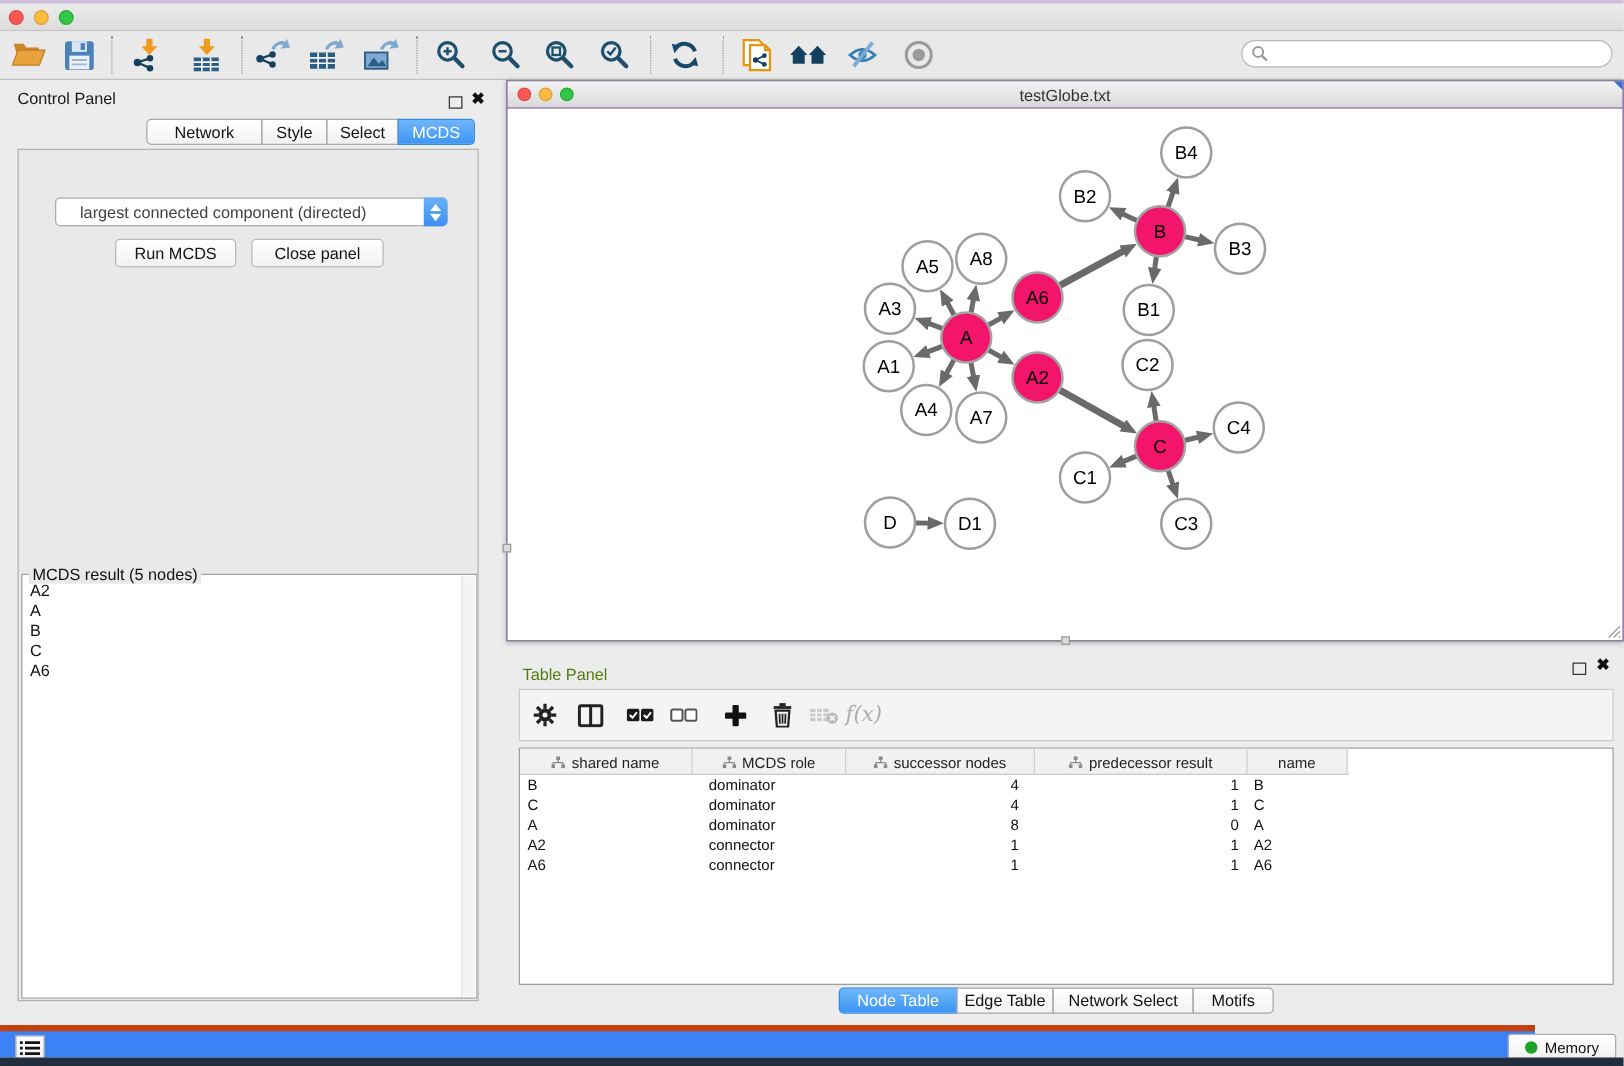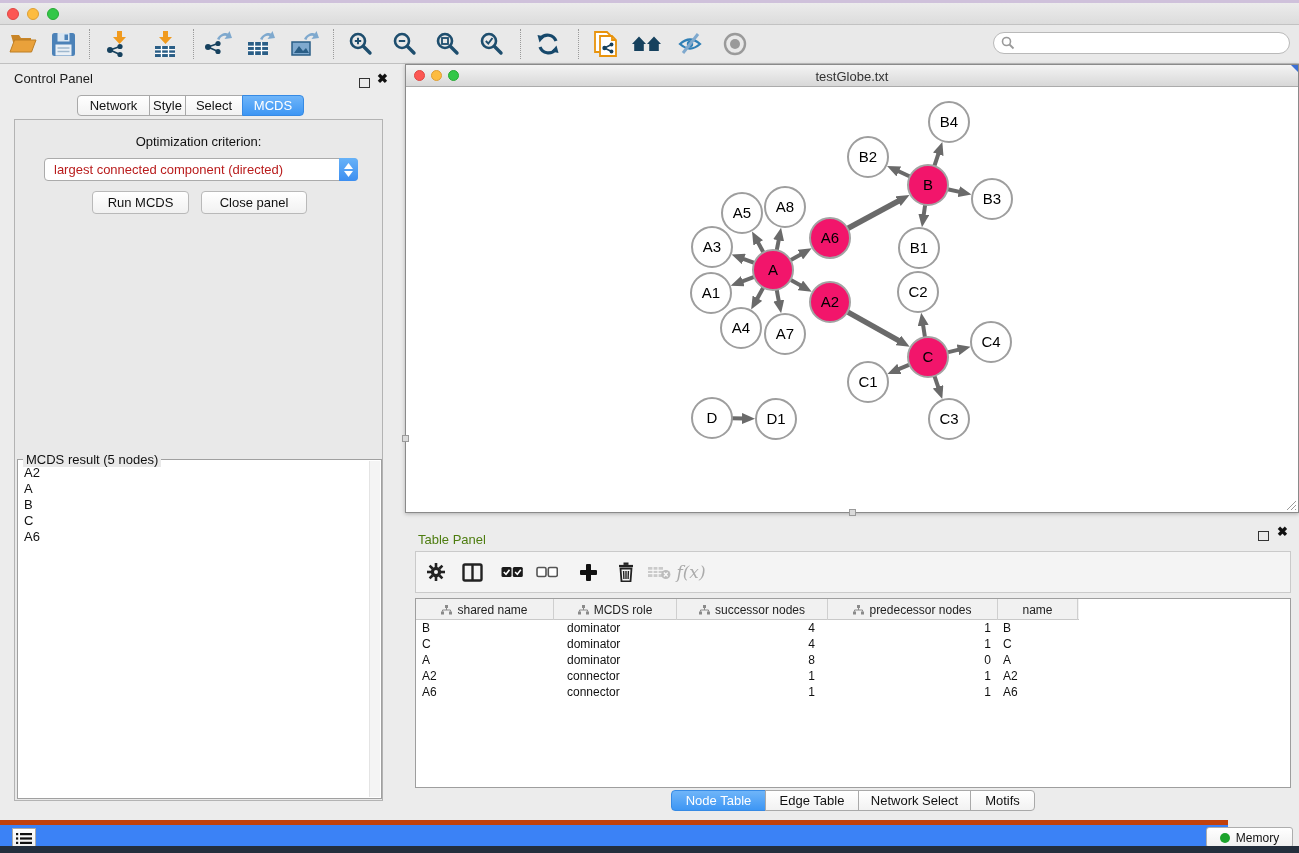--- a/index.html
+++ b/index.html
@@ -30,21 +30,21 @@
   .seg .tab { height:21px; background:linear-gradient(#FFFFFF,#F2F2F2); border:1px solid #A9A9A9;
     margin-left:-1px; font-size:13px; color:#111; display:flex; align-items:center; justify-content:center; }
   .seg .tab:first-child { border-radius:4px 0 0 4px; margin-left:0; }
   .seg .tab:last-child { border-radius:0 4px 4px 0; }
   .seg .tab.sel { background:linear-gradient(#6FB5F9,#3D96F4); border-color:#368AE4; color:#fff; }
   #cp-tabs { left:77px; top:95px; }
   #cp-box { left:14px; top:119px; width:369px; height:682px; border:1px solid #B3B3B3; background:#E9E9E9; }
   #opt-label { left:0; top:14px; width:100%; text-align:center; font-size:13px; color:#111; }
   #opt-dropdown { left:29px; top:38px; width:314px; height:23px; background:#fff;
     border:1px solid #ABABAB; border-radius:4px; display:flex; align-items:center; }
-  #opt-dropdown .val { font-size:13px; color:#b91c1c; padding-left:9px; flex:1; }
+  #opt-dropdown .val { font-size:13px; color:#404040; padding-left:19px; flex:1; }
   #opt-stepper { width:19px; height:23px; margin-right:-1px; border-radius:0 4px 4px 0;
     background:linear-gradient(#67B2F8,#3C8EF0); display:flex; flex-direction:column;
     align-items:center; justify-content:center; gap:2px; }
   .btn { position:absolute; height:23px; background:linear-gradient(#FFFFFF,#F1F1F1);
     border:1px solid #B9B9B9; border-radius:4px; font-size:13px; color:#111;
     display:flex; align-items:center; justify-content:center; }
   #run-btn { left:77px; top:71px; width:97px; }
   #close-btn { left:186px; top:71px; width:106px; }
   #result-box { left:2px; top:339px; width:365px; height:340px; border:1px solid #A0A0A0; background:#fff; }
   #result-title { position:absolute; top:-8px; left:5px; background:#E9E9E9; padding:0 3px;
@@ -264,28 +264,27 @@
     </svg>
     <input placeholder="" style="">
   </div>
 </div>
 
 <div id="cp-title" class="abs">Control Panel</div>
 <div class="abs" style="left:359px; top:74px;"><span class="panel-float"></span></div>
 <div class="abs panel-close" style="left:377px; top:71px;"><span>✖</span></div>
 
 <div id="cp-tabs" class="abs seg">
-    <div class="tab" style="width: 73px;">Network</div>
-    <div class="tab" style="width: 37px;">Style</div>
+    <div class="tab" style="width: 93px; margin-left: 40px;">Network</div>
+    <div class="tab" style="width: 53px;">Style</div>
     <div class="tab" style="width: 58px;">Select</div>
     <div class="tab sel" style="width: 62px;">MCDS</div>
   </div>
 
 <div id="cp-box" class="abs">
-  <div id="opt-label" class="abs">Optimization criterion:</div>
   <div id="opt-dropdown" class="abs">
     <span class="val">largest connected component (directed)</span>
     <span id="opt-stepper">
       <svg width="9" height="6" viewBox="0 0 9 6">
           <polygon points="4.5,0 9,6 0,6" fill="#fff"></polygon>
         </svg>
       <svg width="9" height="6" viewBox="0 0 9 6">
           <polygon points="0,0 9,0 4.5,6" fill="#fff"></polygon>
         </svg>
     </span>
@@ -571,21 +570,21 @@
             <rect x="0" y="6.5" width="3" height="3"></rect>
             <rect x="8" y="6.5" width="3" height="3"></rect>
           </g>
           <g stroke="#8A8A8A" stroke-width="1">
             <line x1="5.5" y1="3" x2="5.5" y2="5"></line>
             <line x1="1.5" y1="5" x2="9.5" y2="5"></line>
             <line x1="1.5" y1="5" x2="1.5" y2="6.5"></line>
             <line x1="9.5" y1="5" x2="9.5" y2="6.5"></line>
           </g>
         </svg>
-        <span>predecessor nodes</span>
+        <span>predecessor result</span>
       </div>
       <div class="hcell" style="width: 80px;">
         <span>name</span>
       </div>
     </div>
   <div id="tp-body">
       <div class="trow">
         <div class="tcell" style="width: 138px; text-align: left; padding: 0px 0px 0px 6px;">B</div>
         <div class="tcell" style="width: 123px; text-align: left; padding: 0px 0px 0px 13px;">dominator</div>
         <div class="tcell" style="width: 151px; text-align: right; padding: 0px 13px 0px 0px;">4</div>
@@ -618,21 +617,21 @@
         <div class="tcell" style="width: 123px; text-align: left; padding: 0px 0px 0px 13px;">connector</div>
         <div class="tcell" style="width: 151px; text-align: right; padding: 0px 13px 0px 0px;">1</div>
         <div class="tcell" style="width: 170px; text-align: right; padding: 0px 7px 0px 0px;">1</div>
         <div class="tcell" style="width: 80px; text-align: left; padding: 0px 0px 0px 5px;">A6</div>
       </div>
     </div>
 </div>
 
 <div id="tp-tabs" class="abs seg">
     <div class="tab sel" style="width: 95px;">Node Table</div>
-    <div class="tab" style="width: 94px;">Edge Table</div>
+    <div class="tab" style="width: 78px;">Edge Table</div>
     <div class="tab" style="width: 113px;">Network Select</div>
     <div class="tab" style="width: 65px;">Motifs</div>
   </div>
 
 <div id="statusbar" class="abs">
   <div id="list-btn" class="abs">
     <svg width="16" height="13" viewBox="0 0 16 13">
       <g fill="#111">
         <rect x="0" y="1" width="2.2" height="2.2"></rect>
           <rect x="0" y="5.4" width="2.2" height="2.2"></rect>

